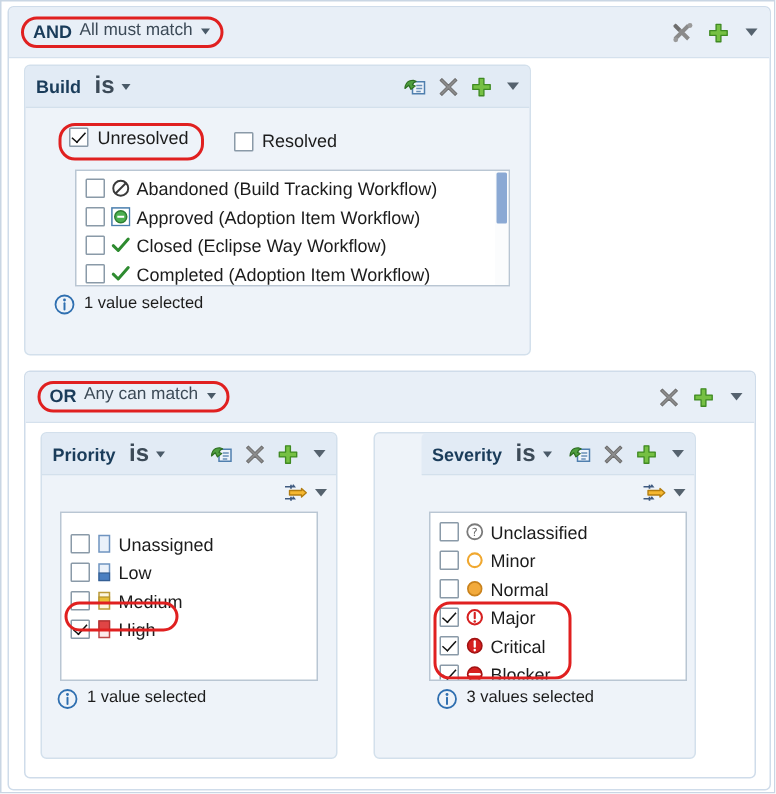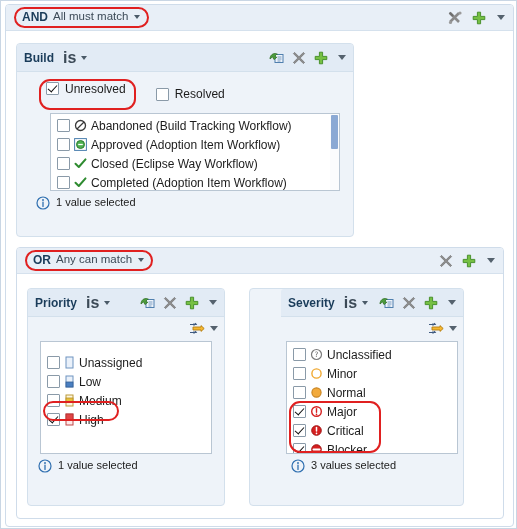--- a/index.html
+++ b/index.html
@@ -21,21 +21,21 @@
 
   
   .group {
     position: absolute;
     background: #ffffff;
     border: 1px solid #cfdcea;
     border-radius: 4px;
   }
   .group-head {
     position: relative;
-    height: 26px;
+    height: 34px;
     background: #e8eff7;
     border-bottom: 1px solid #d5e1ed;
     border-radius: 3px 3px 0 0;
     display: flex;
     align-items: center;
     padding: 0 8px;
   }
   .op-pill {
     display: inline-flex;
     align-items: center;
@@ -101,21 +101,21 @@
     gap: 8px;
   }
   .clause-body { padding: 7px 9px 6px 9px; }
 
   
   .quick-row { display: flex; align-items: center; gap: 14px; height: 22px; }
   .quick-item { display: flex; align-items: center; gap: 6px; }
   .quick-item.hl {
     border: 2px solid #e02020;
     border-radius: 11px;
-    padding: 1px 8px 12px 5px;
+    padding: 1px 8px 6px 5px;
     margin: -3px -8px -3px -5px;
   }
   .lbl { font-size: 12px; color: #1c1c1c; white-space: nowrap; }
 
   
   .cb {
     width: 13px; height: 13px;
     border: 1px solid #8a9aa8;
     background: #fff;
     border-radius: 1px;

